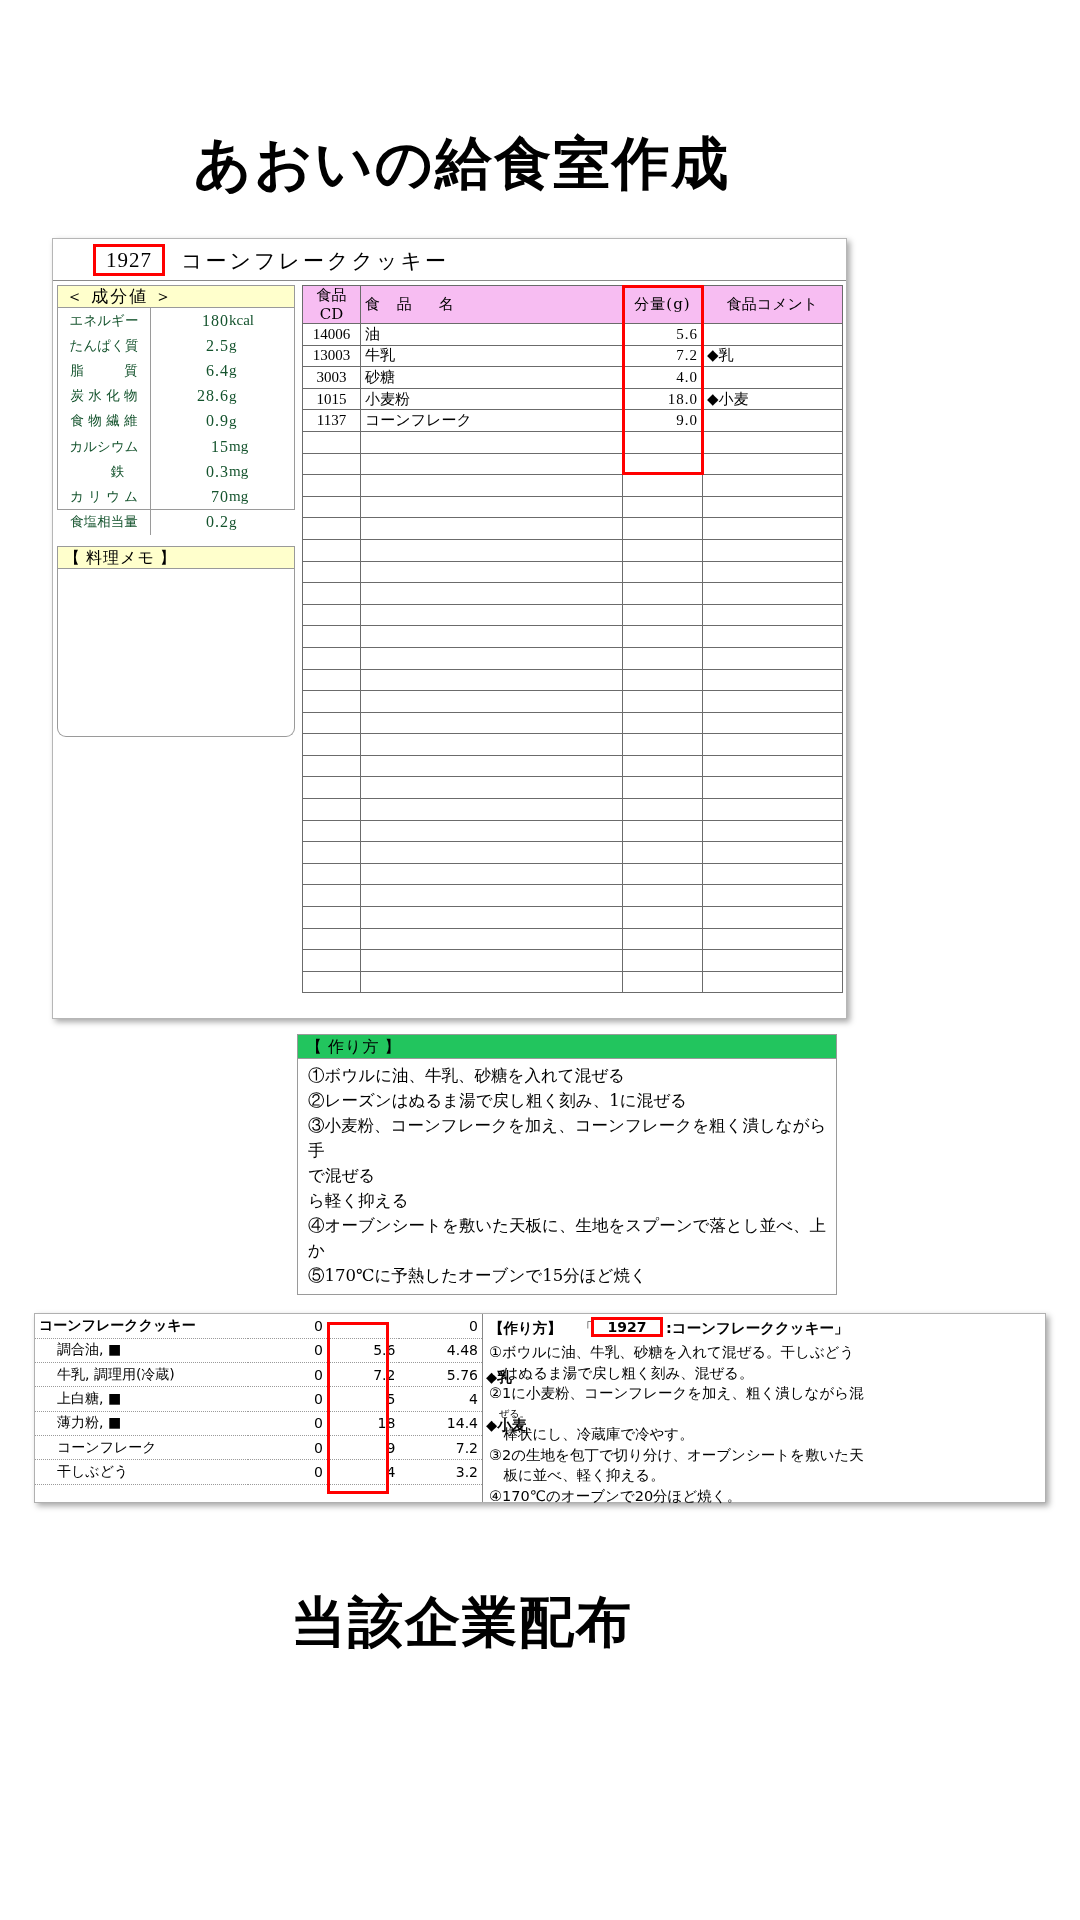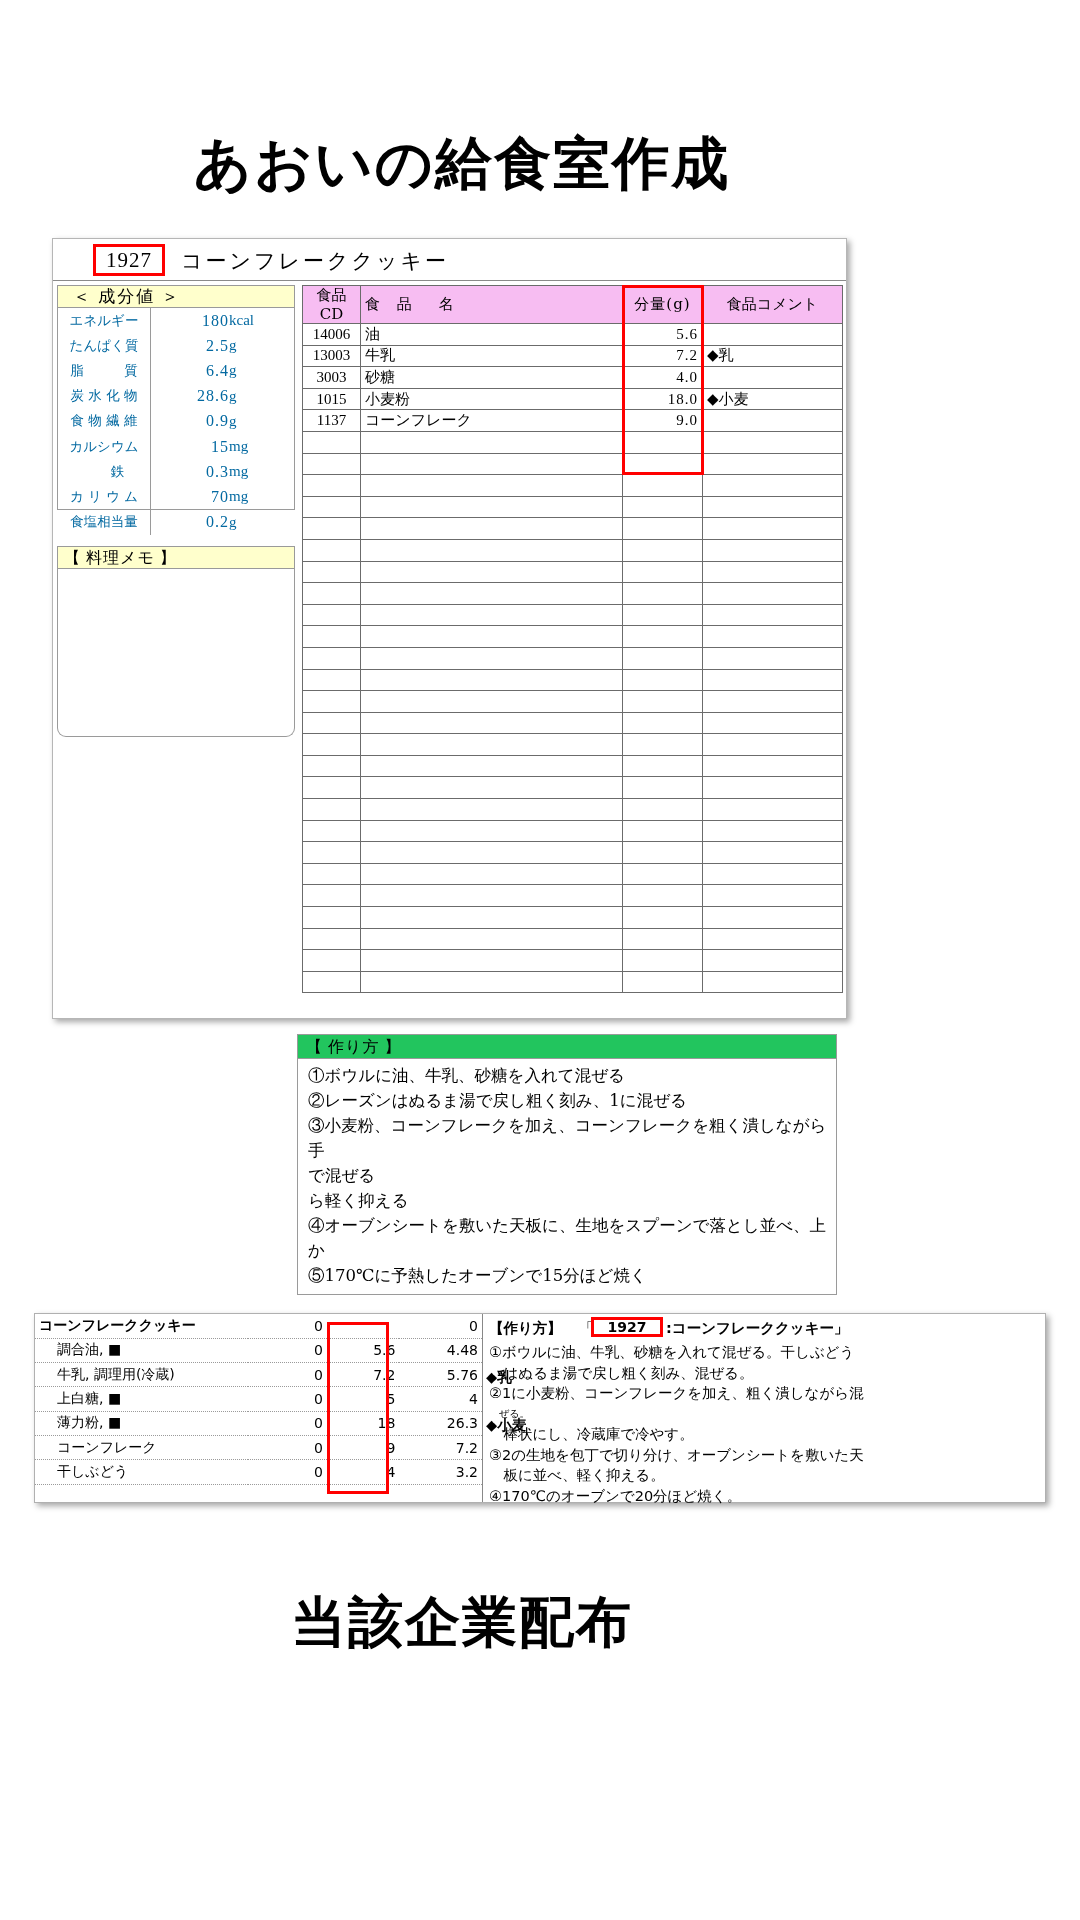--- a/index.html
+++ b/index.html
@@ -46,28 +46,28 @@
   #dish-name{
     position:absolute;left:128px;top:8px;
     font-size:21px;letter-spacing:3px;color:#000;
     font-family:"DejaVu Serif",serif;
   }
 
   
   #nutri-head{
     position:absolute;left:4px;top:46px;width:238px;height:23px;
     background:#ffffcc;border:1px solid #9a9a9a;box-sizing:border-box;
-    font-size:17px;padding-left:15px;line-height:21px;letter-spacing:2px;
+    font-size:17px;padding-left:8px;line-height:21px;letter-spacing:2px;
   }
   #nutri-table{
     position:absolute;left:4px;top:69px;width:238px;height:202px;
     border:1px solid #9a9a9a;border-top:none;box-sizing:border-box;
   }
   #nutri-table table{
-    border-collapse:collapse;width:100%;font-size:15px;color:#0369a1;
+    border-collapse:collapse;width:100%;font-size:15px;color:#14532d;
   }
   #nutri-table td{padding:0;height:25.2px;vertical-align:middle;}
   .nlabel{
     width:92px;border-right:1px solid #9a9a9a;
     text-align:center;letter-spacing:0px;
     font-family:"DejaVu Serif",serif;font-size:13.5px;
   }
   .nval{width:78px;text-align:right;padding-right:6px;font-size:16px;letter-spacing:1px;}
   .nunit{text-align:left;padding-left:10px;font-size:15px;}
 
@@ -478,21 +478,21 @@
           <tr>
             <td class="s-name s-indent">上白糖, ■</td>
             <td class="s-c1">0</td>
             <td class="s-c2">5</td>
             <td class="s-c3">4</td>
           </tr>
           <tr>
             <td class="s-name s-indent">薄力粉, ■</td>
             <td class="s-c1">0</td>
             <td class="s-c2">18</td>
-            <td class="s-c3">26.3</td>
+            <td class="s-c3">14.4</td>
           </tr>
           <tr>
             <td class="s-name s-indent s-small">コーンフレーク</td>
             <td class="s-c1">0</td>
             <td class="s-c2">9</td>
             <td class="s-c3">7.2</td>
           </tr>
           <tr>
             <td class="s-name s-indent">干しぶどう</td>
             <td class="s-c1">0</td>

